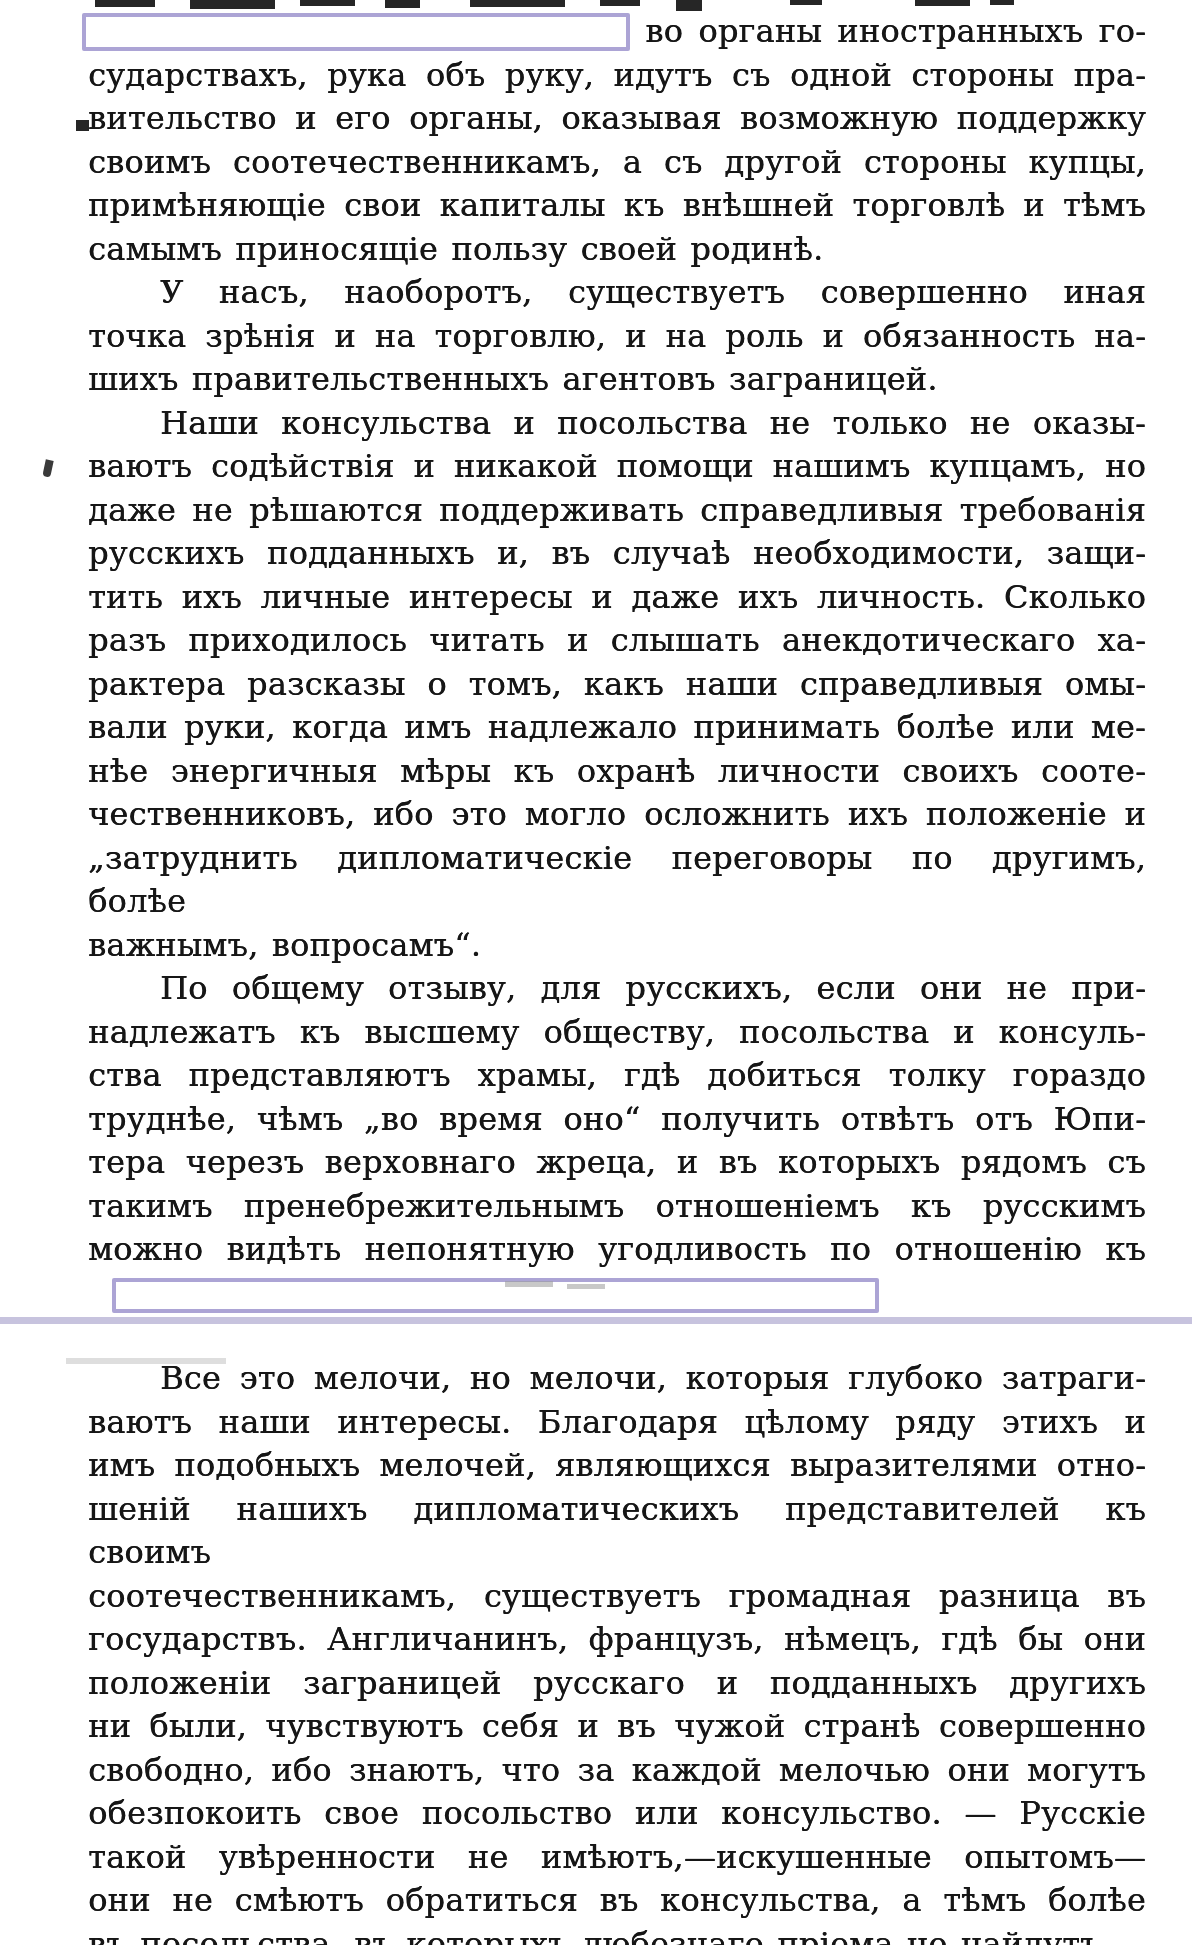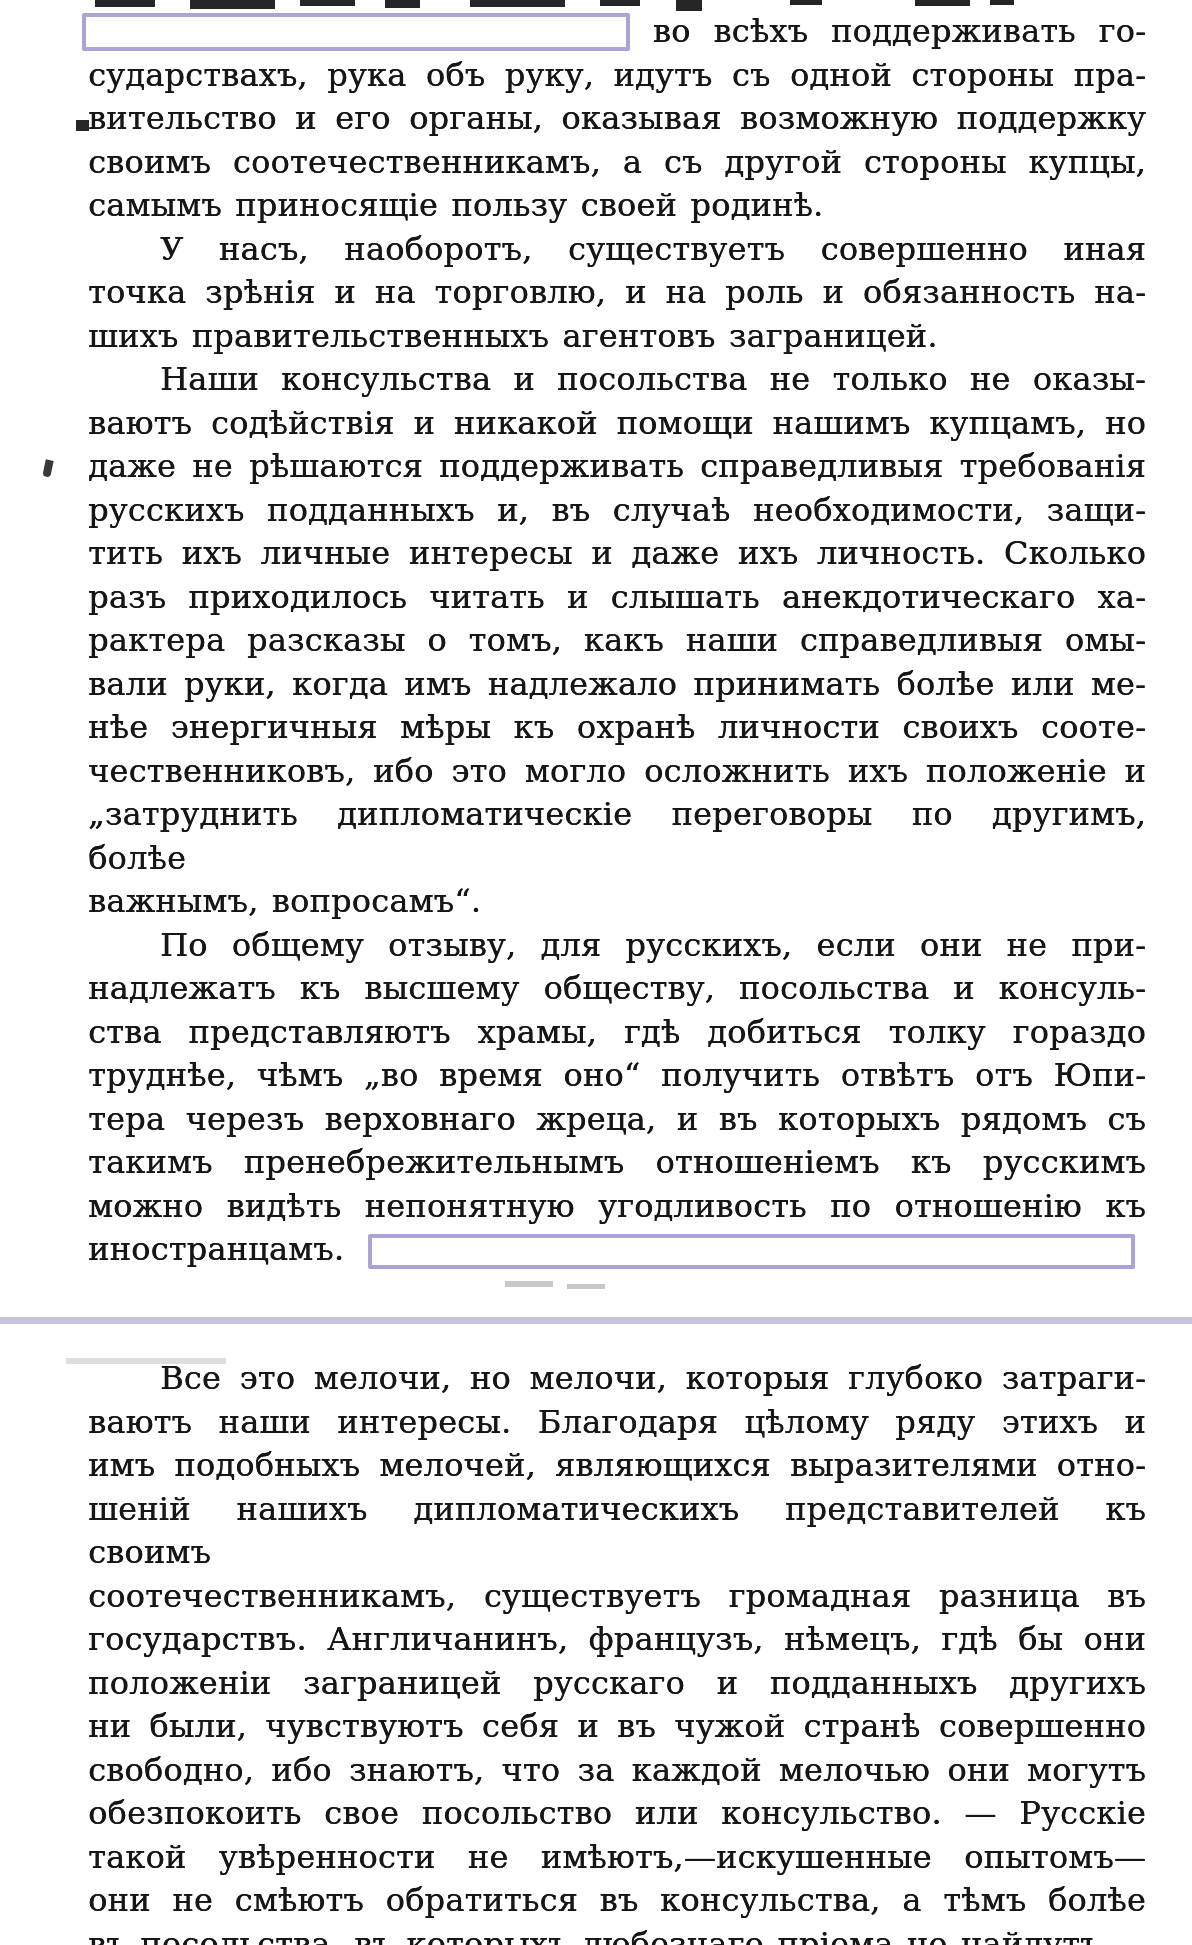--- a/index.html
+++ b/index.html
@@ -51,24 +51,25 @@
   <div class="artifact" style="left:600px;top:0;width:40px;height:6px;"></div>
   <div class="artifact" style="left:676px;top:0;width:26px;height:11px;"></div>
   <div class="artifact" style="left:790px;top:0;width:32px;height:5px;"></div>
   <div class="artifact" style="left:915px;top:0;width:55px;height:6px;"></div>
   <div class="artifact" style="left:990px;top:0;width:24px;height:5px;"></div>
 
   <div class="artifact" style="left:76px;top:120px;width:13px;height:11px;"></div>
   <div class="artifact comma" style="left:44px;top:460px;width:8px;height:17px;"></div>
 
   <section class="tblock" id="block1">
-      <div class="line j"><span class="redbox box-top"></span> <span>во всѣхъ поддерживать го-</span></div>
+      <div class="line j"><span class="redbox box-top"></span> <span>во органы иностранныхъ го-</span></div>
       <div class="line j"><span>сударствахъ, рука объ руку, идутъ съ одной стороны пра-</span></div>
       <div class="line j"><span>вительство и его органы, оказывая возможную поддержку</span></div>
       <div class="line j"><span>своимъ соотечественникамъ, а съ другой стороны купцы,</span></div>
+      <div class="line j"><span>примѣняющіе свои капиталы къ внѣшней торговлѣ и тѣмъ</span></div>
       <div class="line"><span>самымъ приносящіе пользу своей родинѣ.</span></div>
       <div class="line j ind"><span>У насъ, наоборотъ, существуетъ совершенно иная</span></div>
       <div class="line j"><span>точка зрѣнія и на торговлю, и на роль и обязанность на-</span></div>
       <div class="line"><span>шихъ правительственныхъ агентовъ заграницей.</span></div>
       <div class="line j ind"><span>Наши консульства и посольства не только не оказы-</span></div>
       <div class="line j"><span>ваютъ содѣйствія и никакой помощи нашимъ купцамъ, но</span></div>
       <div class="line j"><span>даже не рѣшаются поддерживать справедливыя требованія</span></div>
       <div class="line j"><span>русскихъ подданныхъ и, въ случаѣ необходимости, защи-</span></div>
       <div class="line j"><span>тить ихъ личные интересы и даже ихъ личность. Сколько</span></div>
       <div class="line j"><span>разъ приходилось читать и слышать анекдотическаго ха-</span></div>
@@ -78,21 +79,21 @@
       <div class="line j"><span>чественниковъ, ибо это могло осложнить ихъ положеніе и</span></div>
       <div class="line j"><span>„затруднить дипломатическіе переговоры по другимъ, болѣе</span></div>
       <div class="line"><span>важнымъ, вопросамъ“.</span></div>
       <div class="line j ind"><span>По общему отзыву, для русскихъ, если они не при-</span></div>
       <div class="line j"><span>надлежатъ къ высшему обществу, посольства и консуль-</span></div>
       <div class="line j"><span>ства представляютъ храмы, гдѣ добиться толку гораздо</span></div>
       <div class="line j"><span>труднѣе, чѣмъ „во время оно“ получить отвѣтъ отъ Юпи-</span></div>
       <div class="line j"><span>тера черезъ верховнаго жреца, и въ которыхъ рядомъ съ</span></div>
       <div class="line j"><span>такимъ пренебрежительнымъ отношеніемъ къ русскимъ</span></div>
       <div class="line j"><span>можно видѣть непонятную угодливость по отношенію къ</span></div>
-      <div class="line"><span>иностранцамъ.</span><span class="redbox box-bottom"></span></div>
+      <div class="line"><span class="redbox box-bottom"></span></div>
     </section>
 
   <div class="artifact gray" style="left:505px;top:1281px;width:48px;height:6px;"></div>
   <div class="artifact gray" style="left:567px;top:1284px;width:38px;height:5px;"></div>
 
   <div class="divider"></div>
 
   <div class="artifact light" style="left:66px;top:1358px;width:160px;height:6px;"></div>
 
   <section class="tblock" id="block2">

